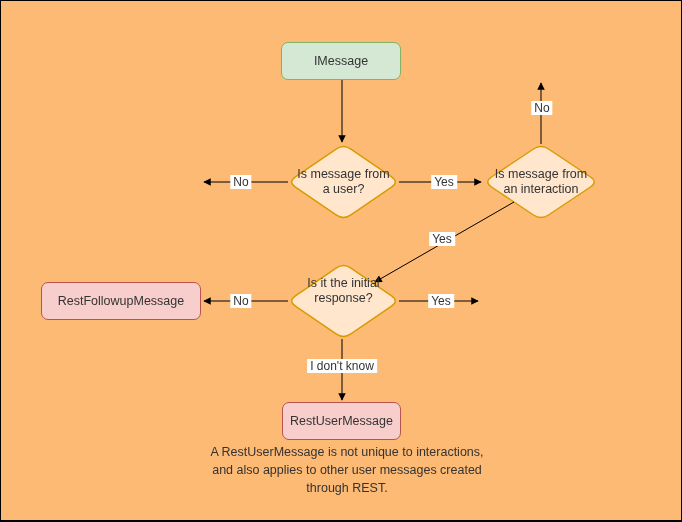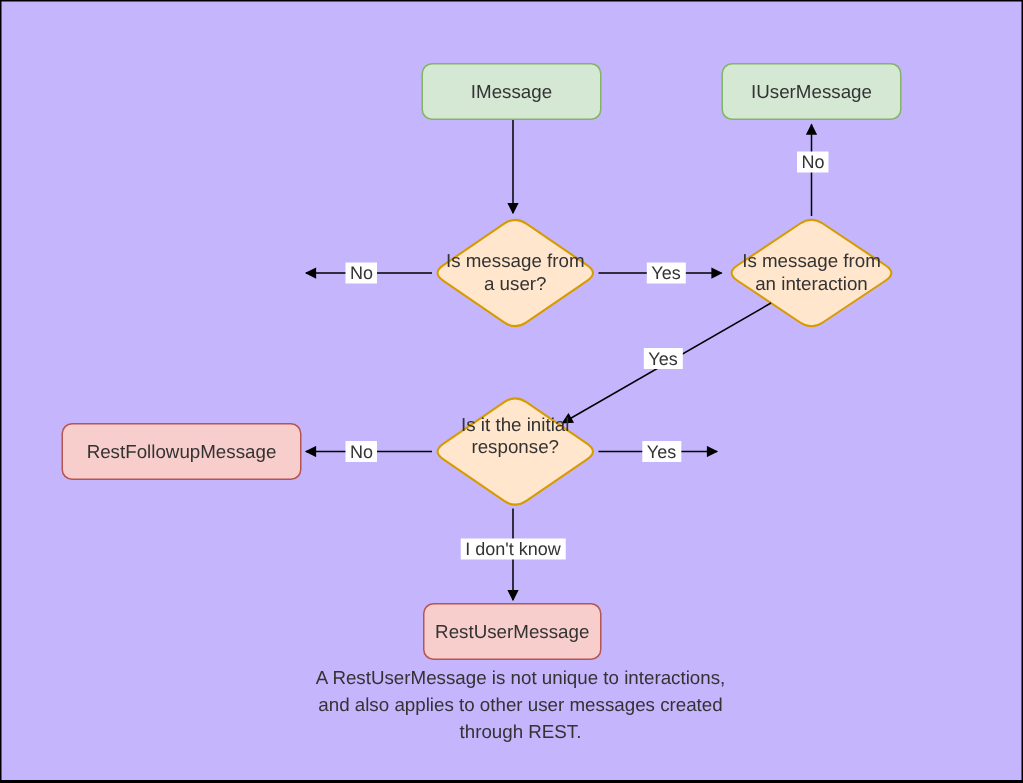--- a/index.html
+++ b/index.html
@@ -1,20 +1,20 @@
 <!DOCTYPE html>
 <html><head>
 <meta charset="utf-8">
 <style>
   html,body{margin:0;padding:0;background:#fff;}
   .canvas{
     position:relative;
     width:682px;height:522px;
     box-sizing:border-box;
-    background:#c4b5fd;
+    background:#fdba74;
     border:1px solid #000;
     border-bottom-width:2px;
     font-family:"Liberation Sans", sans-serif;
     color:#333;
     overflow:hidden;
   }
   svg.edges{position:absolute;left:0;top:0;width:682px;height:522px;}
   .node{
     position:absolute;
     box-sizing:border-box;
@@ -71,21 +71,20 @@
     <line x1="287" y1="181" x2="203" y2="181" stroke="#000" stroke-width="1" marker-end="url(#arrow)"></line>
     <line x1="398" y1="181" x2="480" y2="181" stroke="#000" stroke-width="1" marker-end="url(#arrow)"></line>
     <line x1="540" y1="143" x2="540" y2="82" stroke="#000" stroke-width="1" marker-end="url(#arrow)"></line>
     <line x1="513" y1="201" x2="374" y2="281" stroke="#000" stroke-width="1" marker-end="url(#arrow)"></line>
     <line x1="287" y1="300" x2="203" y2="300" stroke="#000" stroke-width="1" marker-end="url(#arrow)"></line>
     <line x1="398" y1="300" x2="477" y2="300" stroke="#000" stroke-width="1" marker-end="url(#arrow)"></line>
     <line x1="341" y1="338" x2="341" y2="399" stroke="#000" stroke-width="1" marker-end="url(#arrow)"></line>
   </svg>
 
   <div class="node green" style="left:280px;top:41px;width:120px;height:38px;">IMessage</div>
-  <div class="node green" style="left:480px;top:41px;width:120px;height:38px;">IUserMessage</div>
 
   <div class="node red" style="left:40px;top:281px;width:160px;height:38px;">RestFollowupMessage</div>
   <div class="node red" style="left:281px;top:401px;width:119px;height:38px;">RestUserMessage</div>
 
   <div class="decision-label" style="left:287px;top:143px;width:111px;height:76px;">Is message from
 a user?</div>
   <div class="decision-label" style="left:483px;top:143px;width:114px;height:76px;">Is message from
 an interaction</div>
   <div class="decision-label" style="left:287px;top:252px;width:111px;height:76px;">Is it the initial
 response?</div>

